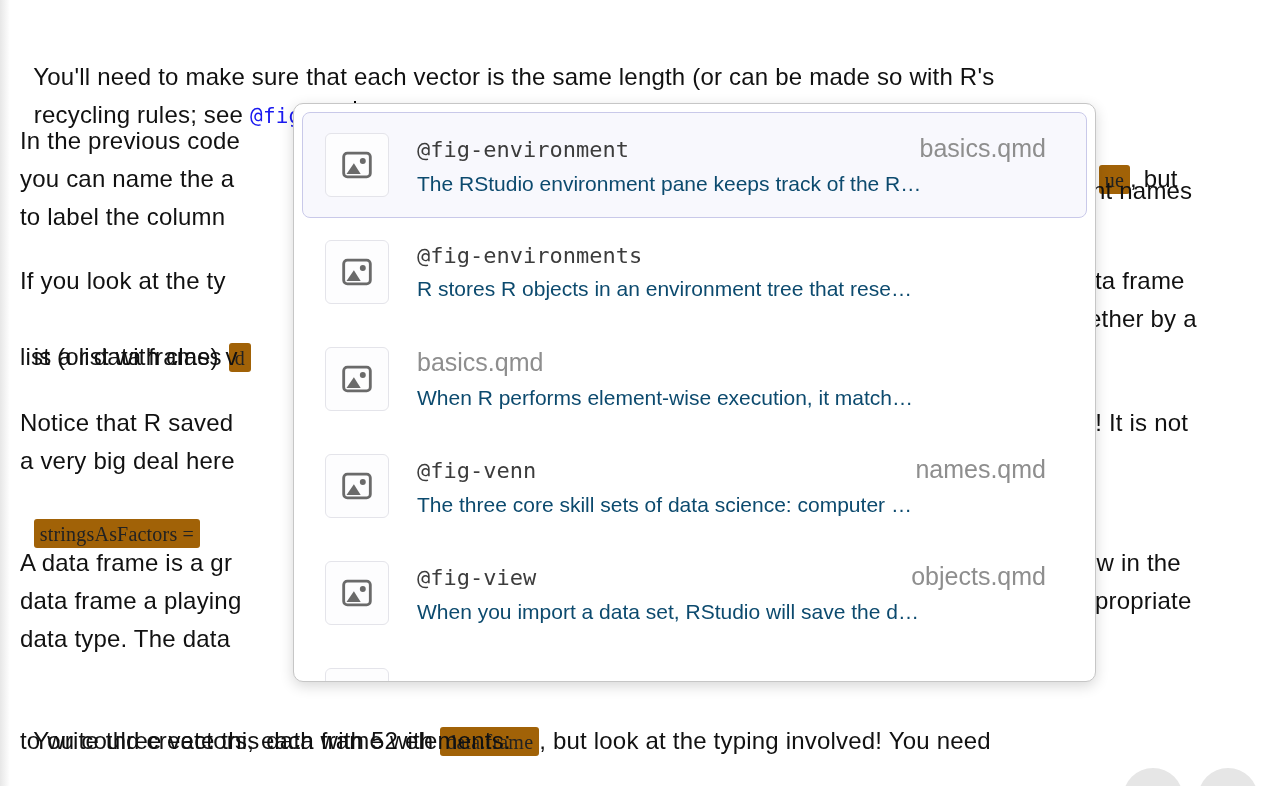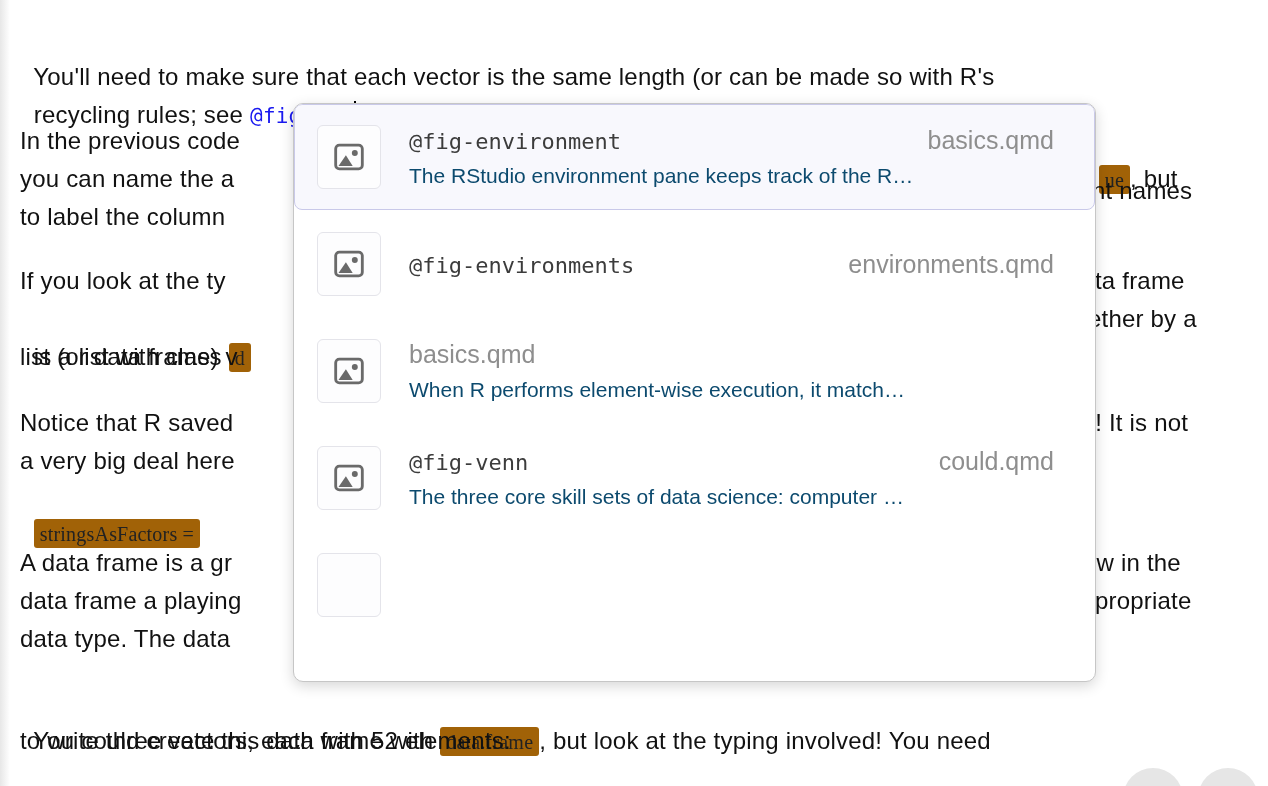--- a/index.html
+++ b/index.html
@@ -18,21 +18,21 @@
     letter-spacing:.2px;z-index:2;}
   .code{font-family:Liberation Serif, serif;font-size:20px;
     background:#a16207;border-radius:3px;padding:4px 6px 3px;color:#222;}
   .ref{font-family:"DejaVu Sans Mono", monospace;font-size:21px;color:#1a1af0;}
   .caret{display:inline-block;width:2px;height:26px;background:#000;
     vertical-align:-4px;margin-left:1px;}
 
   .popup{position:absolute;left:293px;top:103px;width:803px;height:579px;
     box-sizing:border-box;background:#fff;border:1px solid #c6c6c6;
     border-radius:10px;box-shadow:0 4px 14px rgba(0,0,0,.16);
-    overflow:hidden;z-index:10;}
+    padding:8px;overflow:hidden;z-index:10;}
   .item{display:flex;align-items:center;height:106px;box-sizing:border-box;
     border:1px solid transparent;border-radius:8px;padding:0 40px 0 22px;
     margin-bottom:1px;}
   .item.selected{background:#f8f8fd;border-color:#c9c9e9;}
   .thumb{width:64px;height:64px;flex:0 0 64px;box-sizing:border-box;
     border:1px solid #e4e4ea;border-radius:6px;background:#fdfdfe;
     display:flex;align-items:center;justify-content:center;margin-right:28px;}
   .meta{flex:1;min-width:0;}
   .row1{display:flex;justify-content:space-between;align-items:baseline;}
   .name{font-family:"DejaVu Sans Mono", monospace;font-size:22px;color:#3c3c3c;
@@ -111,22 +111,22 @@
     <div class="thumb">
       <svg width="34" height="34" viewBox="0 0 24 24">
         <rect x="2.6" y="3.6" width="18.8" height="16.8" rx="2.6" fill="none" stroke="#6a6a6a" stroke-width="2"></rect>
         <circle cx="16.1" cy="9.2" r="2.1" fill="#6a6a6a"></circle>
         <path d="M4.6 18.4 L9.8 10.8 L14.6 18.4 Z" fill="#6a6a6a"></path>
       </svg>
     </div>
     <div class="meta">
       <div class="row1">
         <span class="name">@fig-environments</span>
-        <span class="file">environments.qmd</span>
       </div>
+      <div class="desc">R stores R objects in an environment tree that rese…</div>
     </div>
   </div>
 
   <div class="item">
     <div class="thumb">
       <svg width="34" height="34" viewBox="0 0 24 24">
         <rect x="2.6" y="3.6" width="18.8" height="16.8" rx="2.6" fill="none" stroke="#6a6a6a" stroke-width="2"></rect>
         <circle cx="16.1" cy="9.2" r="2.1" fill="#6a6a6a"></circle>
         <path d="M4.6 18.4 L9.8 10.8 L14.6 18.4 Z" fill="#6a6a6a"></path>
       </svg>
@@ -143,26 +143,42 @@
     <div class="thumb">
       <svg width="34" height="34" viewBox="0 0 24 24">
         <rect x="2.6" y="3.6" width="18.8" height="16.8" rx="2.6" fill="none" stroke="#6a6a6a" stroke-width="2"></rect>
         <circle cx="16.1" cy="9.2" r="2.1" fill="#6a6a6a"></circle>
         <path d="M4.6 18.4 L9.8 10.8 L14.6 18.4 Z" fill="#6a6a6a"></path>
       </svg>
     </div>
     <div class="meta">
       <div class="row1">
         <span class="name">@fig-venn</span>
-        <span class="file">could.qmd</span>
+        <span class="file">names.qmd</span>
       </div>
       <div class="desc">The three core skill sets of data science: computer …</div>
     </div>
   </div>
 
+  <div class="item">
+    <div class="thumb">
+      <svg width="34" height="34" viewBox="0 0 24 24">
+        <rect x="2.6" y="3.6" width="18.8" height="16.8" rx="2.6" fill="none" stroke="#6a6a6a" stroke-width="2"></rect>
+        <circle cx="16.1" cy="9.2" r="2.1" fill="#6a6a6a"></circle>
+        <path d="M4.6 18.4 L9.8 10.8 L14.6 18.4 Z" fill="#6a6a6a"></path>
+      </svg>
+    </div>
+    <div class="meta">
+      <div class="row1">
+        <span class="name">@fig-view</span>
+        <span class="file">objects.qmd</span>
+      </div>
+      <div class="desc">When you import a data set, RStudio will save the d…</div>
+    </div>
+  </div>
 
   <div class="item">
     <div class="thumb">
       
     </div>
 
   </div>
 
 </div>
 

